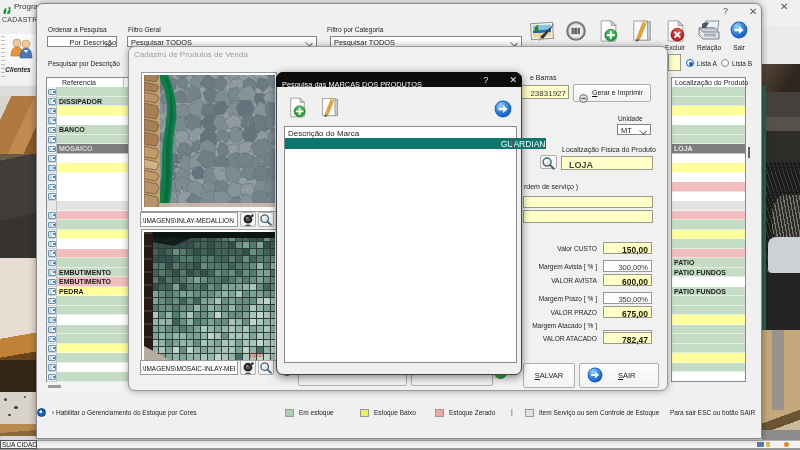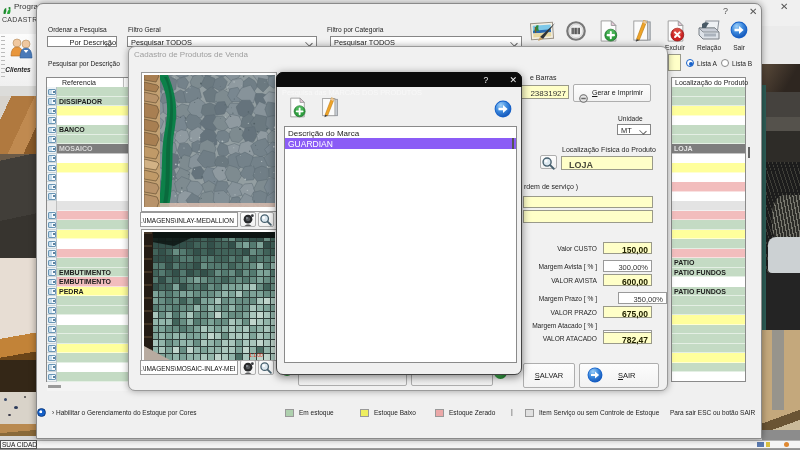--- a/index.html
+++ b/index.html
@@ -981,21 +981,21 @@
     <div class="lbl" style="left:395px;top:136px;font-size:7px;">rdem de serviço )</div>
     <div class="yf" style="left:394px;top:148.5px;width:130px;height:12px;"></div>
     <div class="yf" style="left:394px;top:163px;width:130px;height:12.5px;"></div>
     <div class="lbl" style="right:70px;top:198px;font-size:6.6px;left:auto;">Valor CUSTO</div>
     <div class="yf" style="left:474px;top:194.5px;width:49px;height:12.5px;font:bold 8.5px 'Liberation Sans',sans-serif;color:#222200;text-align:right;padding:2.5px 3px 0 0;">150,00</div>
     <div class="lbl" style="right:70px;top:216px;font-size:6.6px;left:auto;">Margem Avista [ % ]</div>
     <div class="wf" style="left:474px;top:212.5px;width:49px;height:12.5px;font:7.5px 'Liberation Sans',sans-serif;color:#333;text-align:right;padding:2.5px 3px 0 0;">300,00%</div>
     <div class="lbl" style="right:70px;top:229.5px;font-size:6.6px;left:auto;">VALOR AVISTA</div>
     <div class="yf" style="left:474px;top:226.5px;width:49px;height:12.5px;font:bold 8.5px 'Liberation Sans',sans-serif;color:#222200;text-align:right;padding:2.5px 3px 0 0;">600,00</div>
     <div class="lbl" style="right:70px;top:248px;font-size:6.6px;left:auto;">Margem Prazo [ % ]</div>
-    <div class="wf" style="left:474px;top:244.5px;width:49px;height:12.5px;font:7.5px 'Liberation Sans',sans-serif;color:#333;text-align:right;padding:2.5px 3px 0 0;margin-left:15px;">350,00%</div>
+    <div class="wf" style="left:474px;top:244.5px;width:49px;height:12.5px;font:7.5px 'Liberation Sans',sans-serif;color:#333;text-align:right;padding:2.5px 3px 0 0;">350,00%</div>
     <div class="lbl" style="right:70px;top:261.5px;font-size:6.6px;left:auto;">VALOR PRAZO</div>
     <div class="yf" style="left:474px;top:258.5px;width:49px;height:12.5px;font:bold 8.5px 'Liberation Sans',sans-serif;color:#222200;text-align:right;padding:2.5px 3px 0 0;">675,00</div>
     <div class="lbl" style="right:70px;top:274.5px;font-size:6.6px;left:auto;">Margem Atacado [ % ]</div>
     <div class="wf" style="left:474px;top:271px;width:49px;height:12.5px;font:7.5px 'Liberation Sans',sans-serif;color:#333;text-align:right;padding:2.5px 3px 0 0;margin-top:12px;">250,00%</div>
     <div class="lbl" style="right:70px;top:288px;font-size:6.6px;left:auto;">VALOR ATACADO</div>
     <div class="yf" style="left:474px;top:284.5px;width:49px;height:12.5px;font:bold 8.5px 'Liberation Sans',sans-serif;color:#222200;text-align:right;padding:2.5px 3px 0 0;">782,47</div>
     <div class="abs" style="left:152px;top:317px;width:12px;height:12px;border-radius:50%;background:radial-gradient(circle at 35% 30%,#8fe09a,#2f9e3f 60%,#1c6e28);"></div>
     <div class="btn" style="left:169px;top:317px;width:109px;height:22px;"></div>
     <div class="btn" style="left:282px;top:317px;width:82px;height:22px;"></div>
     <div class="abs" style="left:365px;top:319px;width:13px;height:13px;border-radius:50%;background:radial-gradient(circle at 35% 30%,#8fe09a,#2f9e3f 60%,#1c6e28);"></div>
@@ -1010,21 +1010,21 @@
             <stop offset="0.45" stop-color="#3d8ade"></stop>
             <stop offset="1" stop-color="#0a4ab0"></stop>
 </radialGradient>
         </defs>
 <path d="M6,10.4 L12,10.4 L12,6.6 L18.2,12 L12,17.4 L12,13.6 L6,13.6 Z" fill="#ffffff"></path>
 </svg></div>
     <div class="abs" style="left:489px;top:324px;font:7.5px 'Liberation Sans',sans-serif;color:#1a1a1a;"><u>S</u>AIR</div>
   </div>
 <div class="abs" style="left:275.5px;top:72px;width:246.5px;height:303px;background:#f0f0f0;border:1px solid #444;border-radius:7px;box-shadow:0 2px 8px rgba(0,0,0,0.5);">
     <div class="abs" style="left:-1px;top:-1px;width:246.5px;height:15px;background:#0c0c0c;border-radius:7px 7px 0 0;border:1px solid #0c0c0c;"></div>
-    <div class="abs" style="left:5.5px;top:15px;font:7.4px 'Liberation Sans',sans-serif;color:#f8f8f8;">Pesquisa das MARCAS DOS PRODUTOS</div>
+    <div class="abs" style="left:5.5px;top:7px;font:7.4px 'Liberation Sans',sans-serif;color:#f8f8f8;">Pesquisa das MARCAS DOS PRODUTOS</div>
     <div class="abs" style="left:207px;top:2px;font:8.5px 'Liberation Sans',sans-serif;color:#f0f0f0;">?</div>
     <div class="abs" style="left:233px;top:2px;font:9px 'Liberation Sans',sans-serif;color:#f0f0f0;">✕</div>
     <div class="abs" style="left:12px;top:24px;"><svg width="17" height="21" viewBox="0 0 20 24">
 <path d="M2,1 L13,1 L18,6 L18,23 L2,23 Z" fill="#fdfdfd" stroke="#9a9a9a" stroke-width="1"></path>
 <path d="M13,1 L13,6 L18,6 Z" fill="#e8c8d8" stroke="#9a9a9a" stroke-width="1"></path>
 <circle cx="12.5" cy="16.5" r="6.5" fill="#2f9e3f" stroke="#1c6e28" stroke-width="0.8"></circle>
 <circle cx="12.5" cy="14.5" r="4.5" fill="#63c66f" opacity="0.55"></circle>
 <path d="M12.5,13 L12.5,20 M9,16.5 L16,16.5" stroke="#ffffff" stroke-width="2.2" stroke-linecap="round"></path>
 </svg></div>
     <div class="abs" style="left:44px;top:24px;"><svg width="18" height="21" viewBox="0 0 22 24">
@@ -1041,14 +1041,14 @@
           <radialGradient id="bg18" cx="0.35" cy="0.25" r="0.9">
 <stop offset="0" stop-color="#9fd0f8"></stop>
             <stop offset="0.45" stop-color="#3d8ade"></stop>
             <stop offset="1" stop-color="#0a4ab0"></stop>
 </radialGradient>
         </defs>
 <path d="M6,10.4 L12,10.4 L12,6.6 L18.2,12 L12,17.4 L12,13.6 L6,13.6 Z" fill="#ffffff"></path>
 </svg></div>
     <div class="abs" style="left:7px;top:53px;width:233px;height:237px;background:#fff;border:1px solid #8a8a8a;"></div>
     <div class="abs" style="left:11.5px;top:55.5px;font:8px 'Liberation Sans',sans-serif;color:#222;">Descrição do Marca</div>
-    <div class="abs" style="left:8px;top:64.5px;width:231px;height:11px;background:#8b5cf6;font:8.5px 'Liberation Sans',sans-serif;color:#fff;padding:1px 0 0 3.5px;">GUARDIAN</div>
+    <div class="abs" style="left:8px;top:64.5px;width:261px;height:11px;background:#0f766e;font:8.5px 'Liberation Sans',sans-serif;color:#fff;padding:1px 0 0 3.5px;text-align:right;">GUARDIAN</div>
     <div class="abs" style="left:235px;top:64.5px;width:2px;height:11px;background:#555;"></div>
   </div>
 </body></html>

